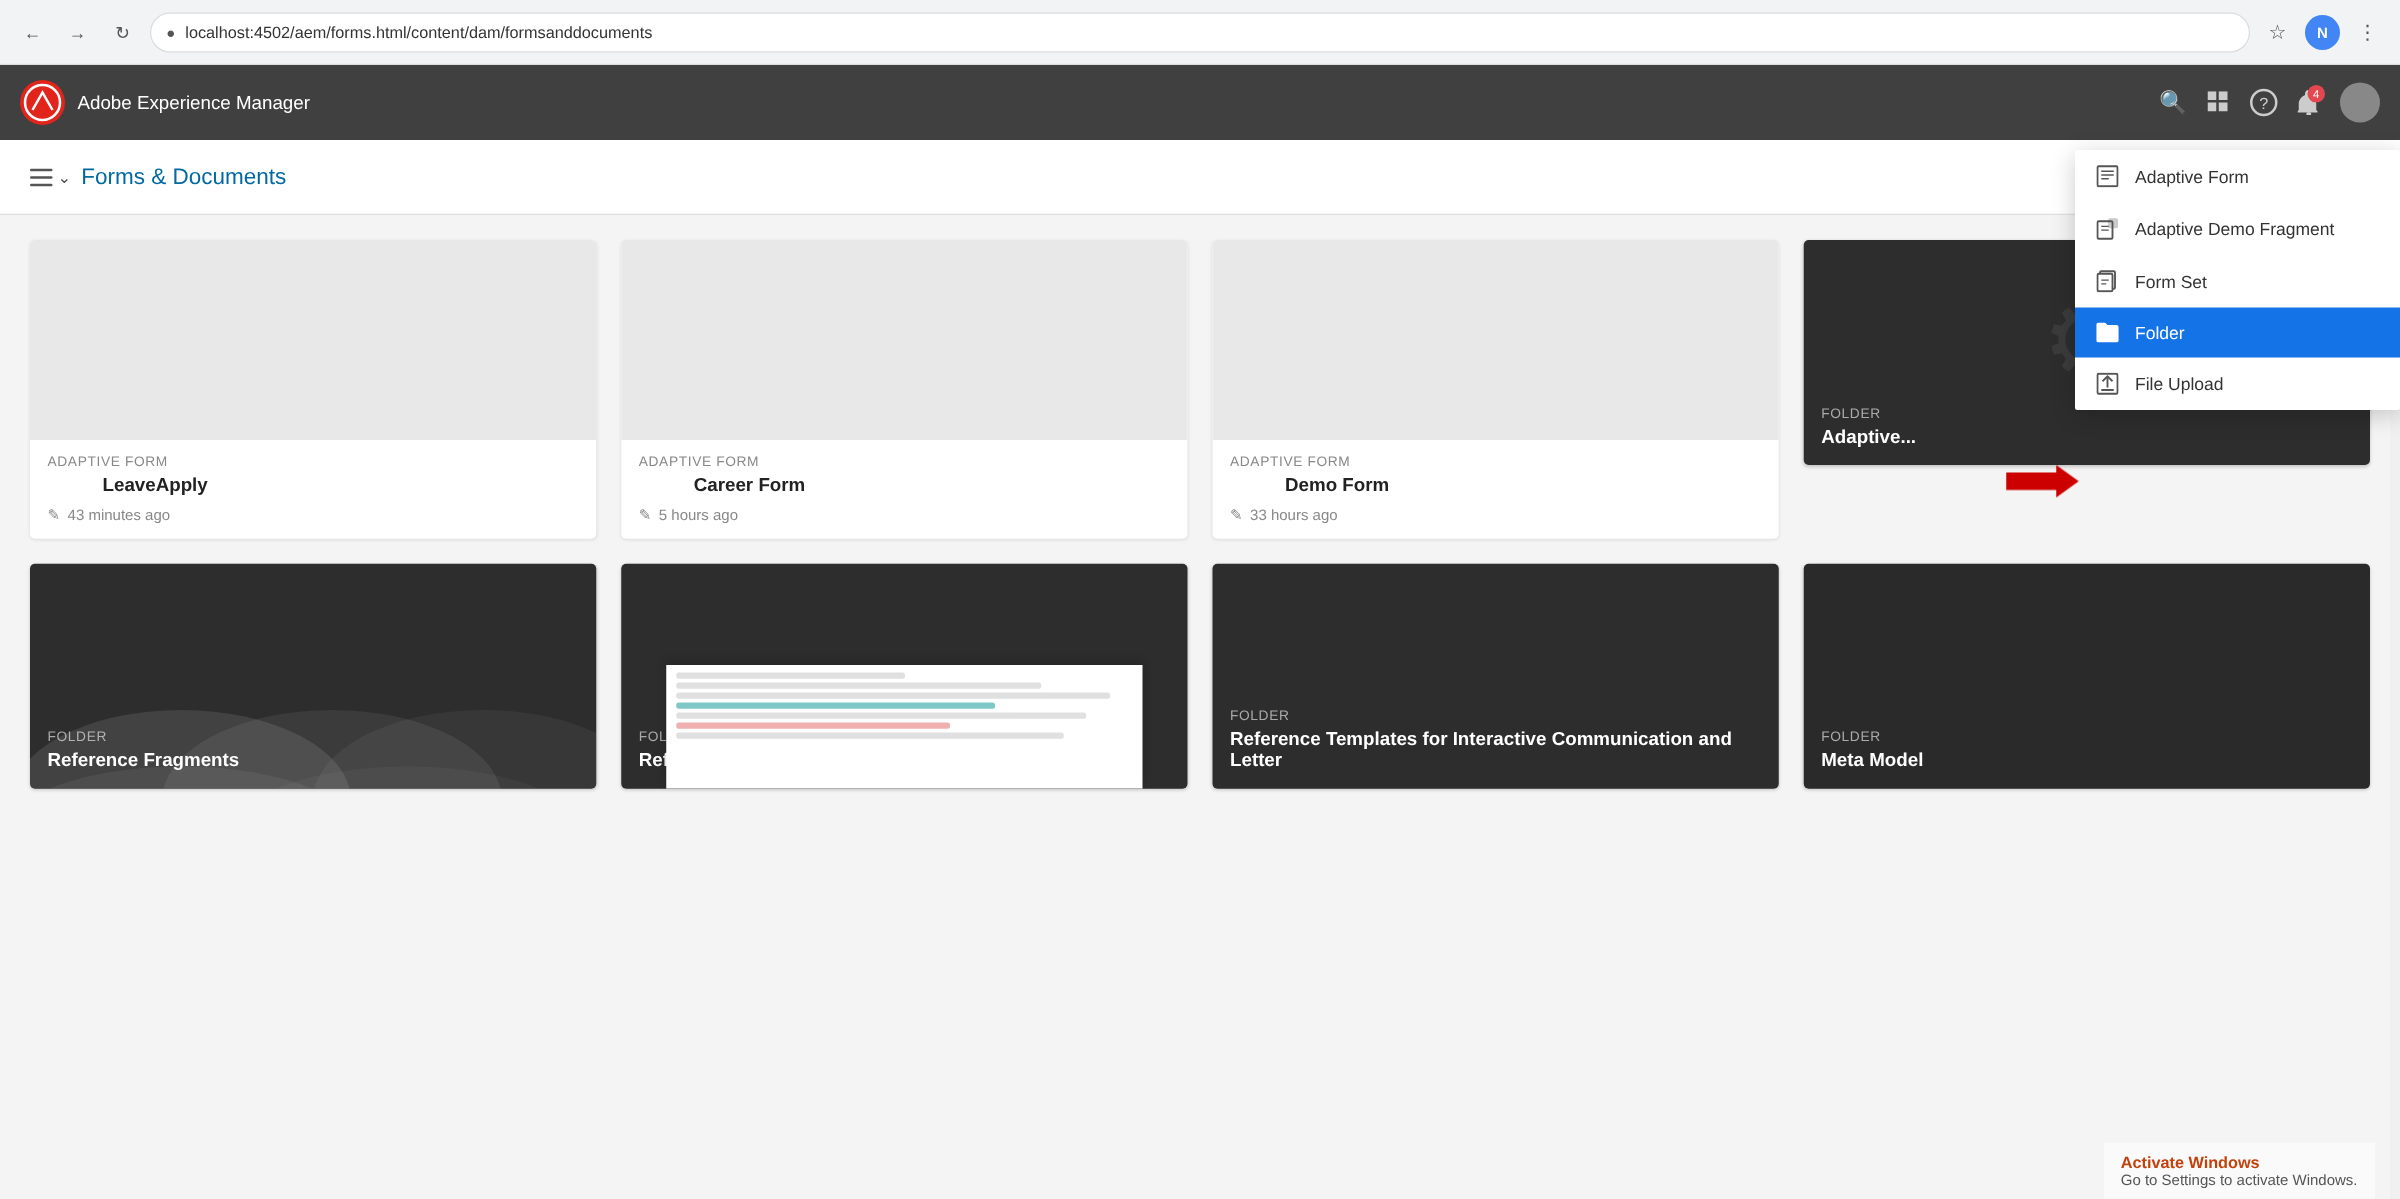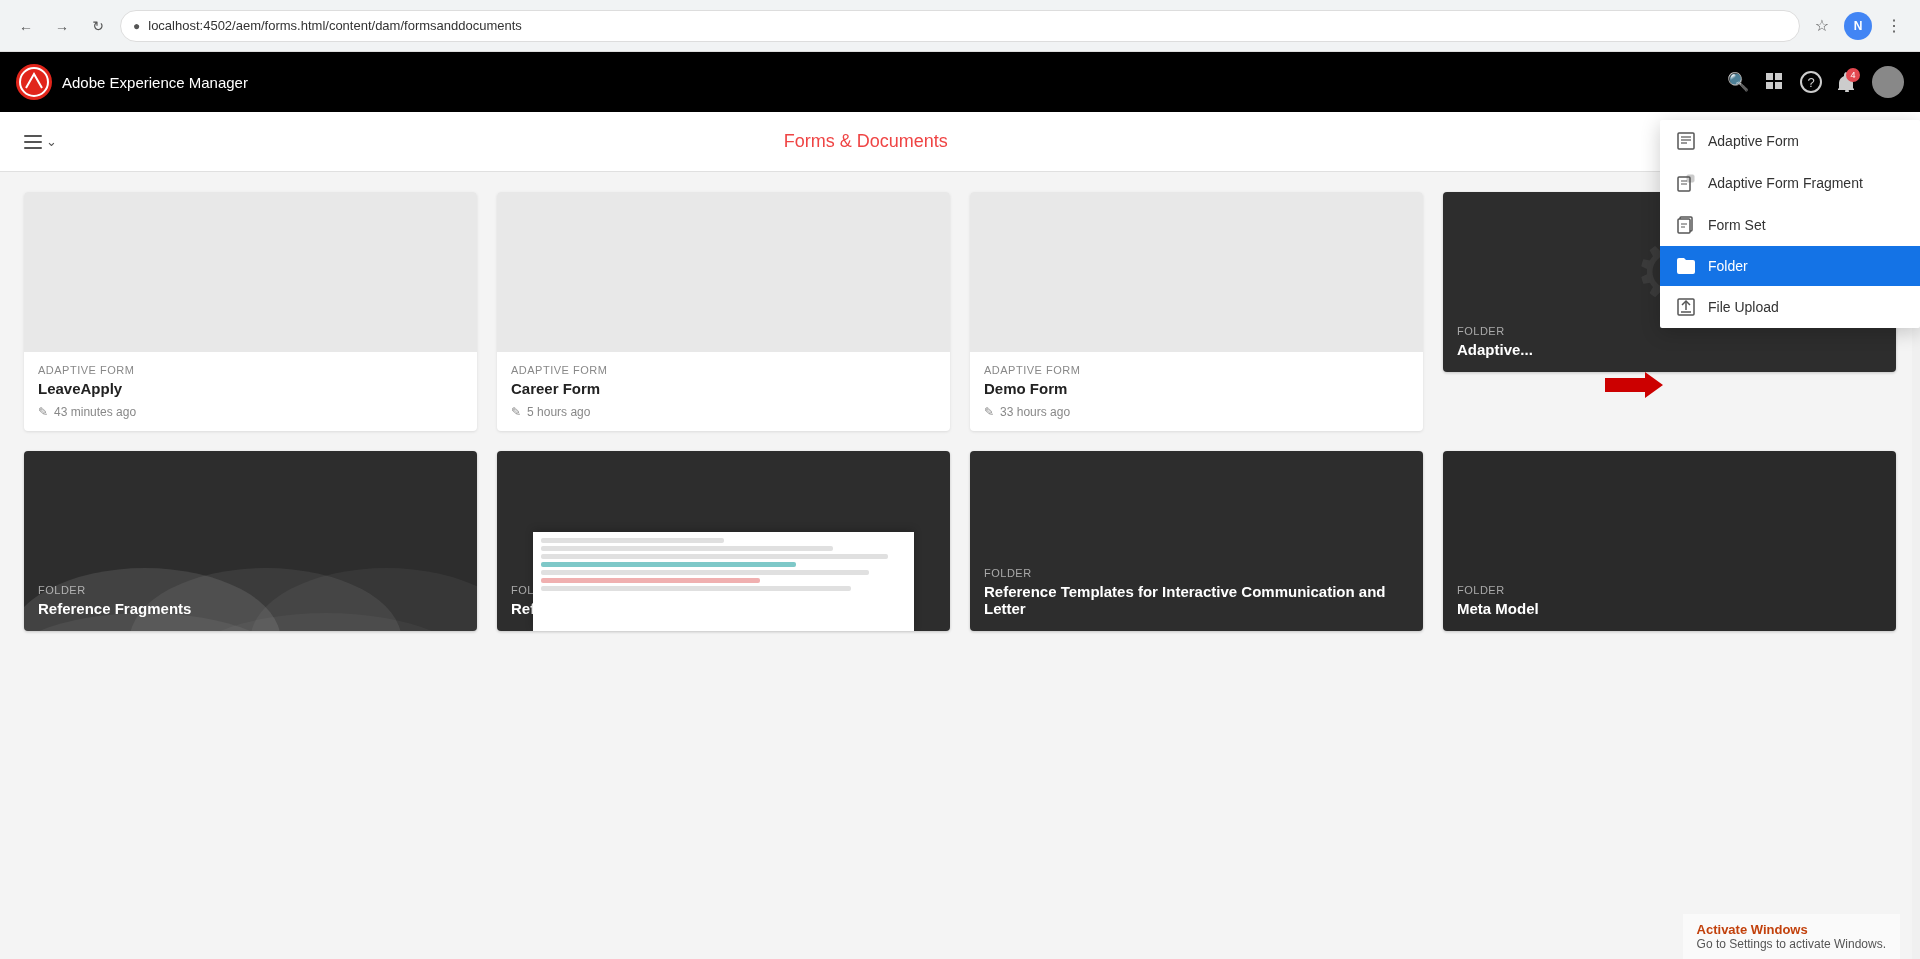--- a/index.html
+++ b/index.html
@@ -50,21 +50,21 @@
     .browser-user-avatar {
       width: 28px; height: 28px; border-radius: 50%;
       background: #4285f4; color: white;
       display: flex; align-items: center; justify-content: center;
       font-size: 12px; font-weight: bold;
     }
 
     
     .aem-topbar {
       height: 60px;
-      background: #000000;
+      background: #404040;
       display: flex;
       align-items: center;
       padding: 0 16px;
       position: relative;
       z-index: 100;
     }
     .aem-logo-section {
       display: flex;
       align-items: center;
       gap: 10px;
@@ -128,24 +128,23 @@
     }
     .sidebar-toggle-icon {
       width: 18px; height: 14px;
       display: flex; flex-direction: column; justify-content: space-between;
     }
     .sidebar-toggle-icon span {
       display: block; height: 2px; background: #555; border-radius: 1px;
     }
     .page-title {
       flex: 1;
-      text-align: center;
       font-size: 18px;
       font-weight: 400;
-      color: #ef4444;
+      color: #0369a1;
     }
     .page-header-actions {
       display: flex; align-items: center; gap: 12px;
     }
     .select-all-btn {
       display: flex; align-items: center; gap: 6px;
       cursor: pointer;
       font-size: 14px;
       color: #333;
       padding: 6px 8px;
@@ -207,20 +206,21 @@
       color: #888;
       text-transform: uppercase;
       letter-spacing: 0.5px;
       margin-bottom: 4px;
     }
     .card-name {
       font-size: 15px;
       font-weight: 600;
       color: #222;
       margin-bottom: 8px;
+      margin-left: 44px;
     }
     .card-meta {
       display: flex;
       align-items: center;
       gap: 6px;
       font-size: 12px;
       color: #888;
     }
     .card-meta-icon { font-size: 12px; }
 
@@ -514,21 +514,21 @@
 
   <div class="dropdown-item">
     <span class="dropdown-item-icon">
       <svg width="18" height="18" viewBox="0 0 18 18" fill="none">
         <rect x="1" y="3" width="12" height="14" rx="1" stroke="#555" stroke-width="1.5" fill="none"></rect>
         <line x1="4" y1="7" x2="10" y2="7" stroke="#555" stroke-width="1"></line>
         <line x1="4" y1="10" x2="10" y2="10" stroke="#555" stroke-width="1"></line>
         <rect x="10" y="1" width="7" height="7" rx="1" fill="#555" opacity="0.3" stroke="#555" stroke-width="1"></rect>
       </svg>
     </span>
-    <span>Adaptive Form Fragment</span>
+    <span>Adaptive Demo Fragment</span>
   </div>
 
   <div class="dropdown-item">
     <span class="dropdown-item-icon">
       <svg width="18" height="18" viewBox="0 0 18 18" fill="none">
         <rect x="3" y="1" width="12" height="14" rx="1" stroke="#555" stroke-width="1.5" fill="none"></rect>
         <rect x="1" y="3" width="12" height="14" rx="1" stroke="#555" stroke-width="1.5" fill="white"></rect>
         <line x1="4" y1="8" x2="10" y2="8" stroke="#555" stroke-width="1"></line>
         <line x1="4" y1="11" x2="8" y2="11" stroke="#555" stroke-width="1"></line>
       </svg>

